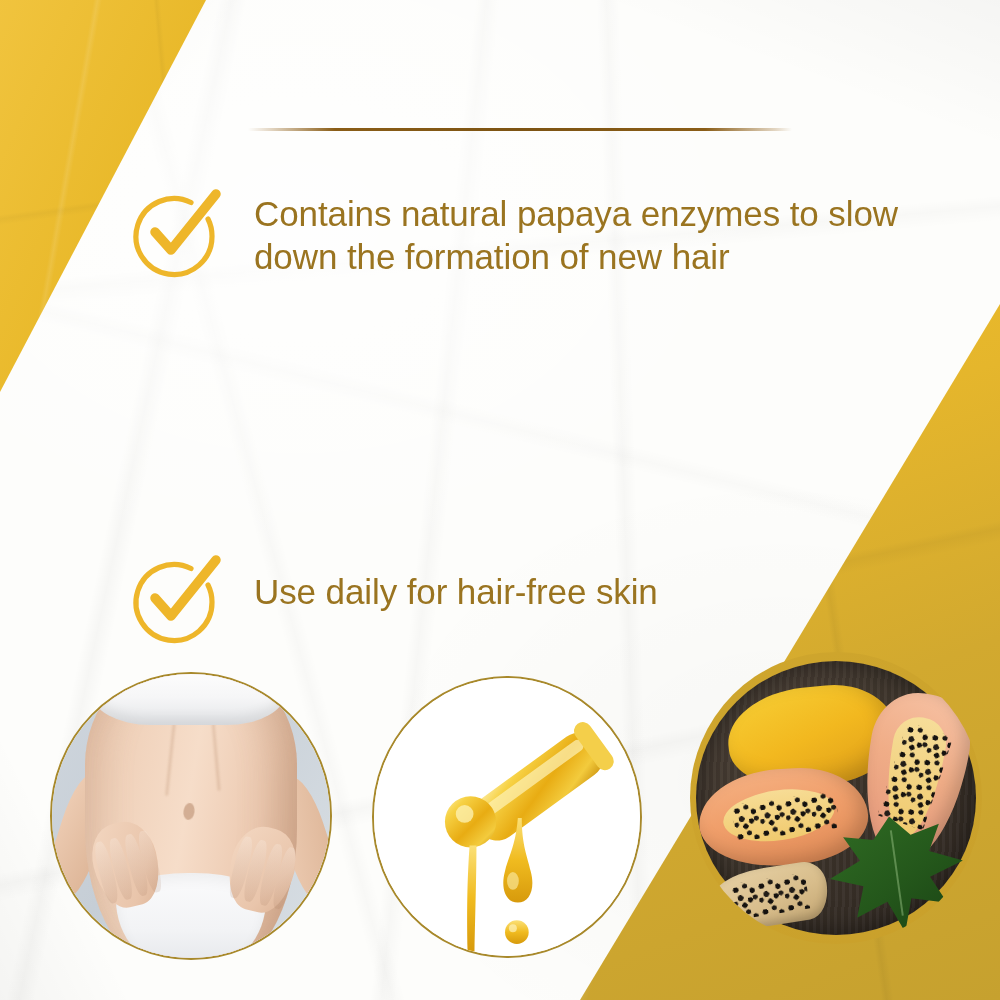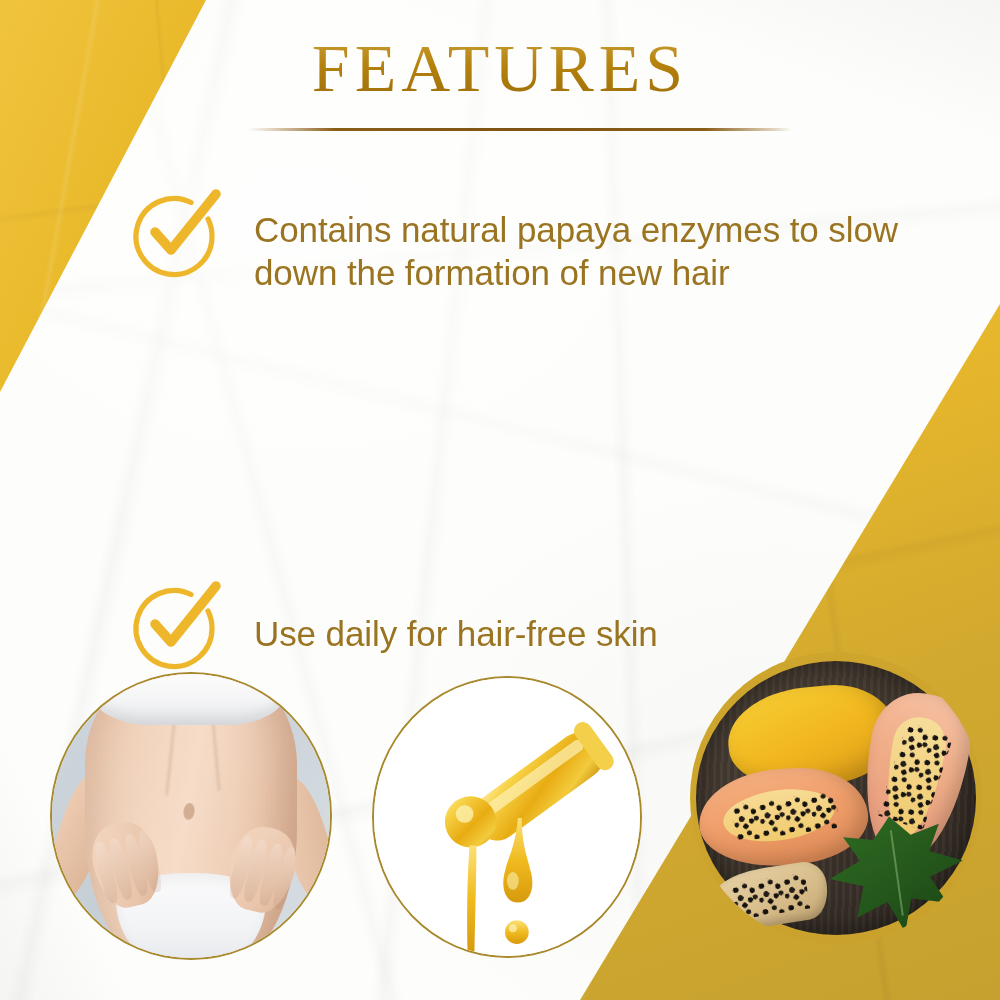--- a/index.html
+++ b/index.html
@@ -122,40 +122,39 @@
 
   
   .feature {
     position: absolute;
     display: flex;
     align-items: flex-start;
     gap: 0;
   }
   .feature-1 { left: 128px; top: 186px; }
   .feature-2 { left: 128px; top: 372px; }
-  .feature-3 { left: 128px; top: 578px; }
+  .feature-3 { left: 128px; top: 552px; }
 
   .check-icon {
     width: 92px;
     height: 92px;
     flex: 0 0 92px;
     position: relative;
   }
   .check-icon svg { display: block; width: 92px; height: 92px; overflow: visible; }
 
   .feature-text {
     color: #9a7420;
     font-size: 35px;
     line-height: 1.24;
     font-family: "Liberation Sans", sans-serif;
     letter-spacing: -0.1px;
     padding-top: 6px;
     margin-left: 34px;
     max-width: 700px;
-    margin-top: 16px;
   }
   .feature-3 .feature-text { padding-top: 18px; }
 
   
   .photo {
     position: absolute;
     border-radius: 50%;
     overflow: hidden;
     box-sizing: border-box;
     border: 2px solid #a8892b;
@@ -350,21 +349,20 @@
 
   <div class="wedge-tl">
     <div class="wedge-tl-fill"></div>
     <div class="wedge-tl-crease"></div>
   </div>
   <div class="wedge-r">
     <div class="wedge-r-fill"></div>
     <div class="wedge-r-crease"></div>
   </div>
 
-  <div class="title">FEATURES</div>
   <div class="title-rule"></div>
 
   <div class="feature feature-1">
     <span class="check-icon">
       <svg viewBox="0 0 92 92" xmlns="http://www.w3.org/2000/svg">
         <path d="M63 16.5 A38 38 0 1 0 84 50 A38 38 0 0 0 80 33" fill="none" stroke="#eeb62a" stroke-width="5.2" stroke-linecap="round"></path>
         <path d="M27 46 L43 64 L88 8" fill="none" stroke="#eeb62a" stroke-width="9.5" stroke-linecap="round" stroke-linejoin="round"></path>
       </svg>
     </span>
     <div class="feature-text">Contains natural papaya enzymes to slow down the formation of new hair</div>

